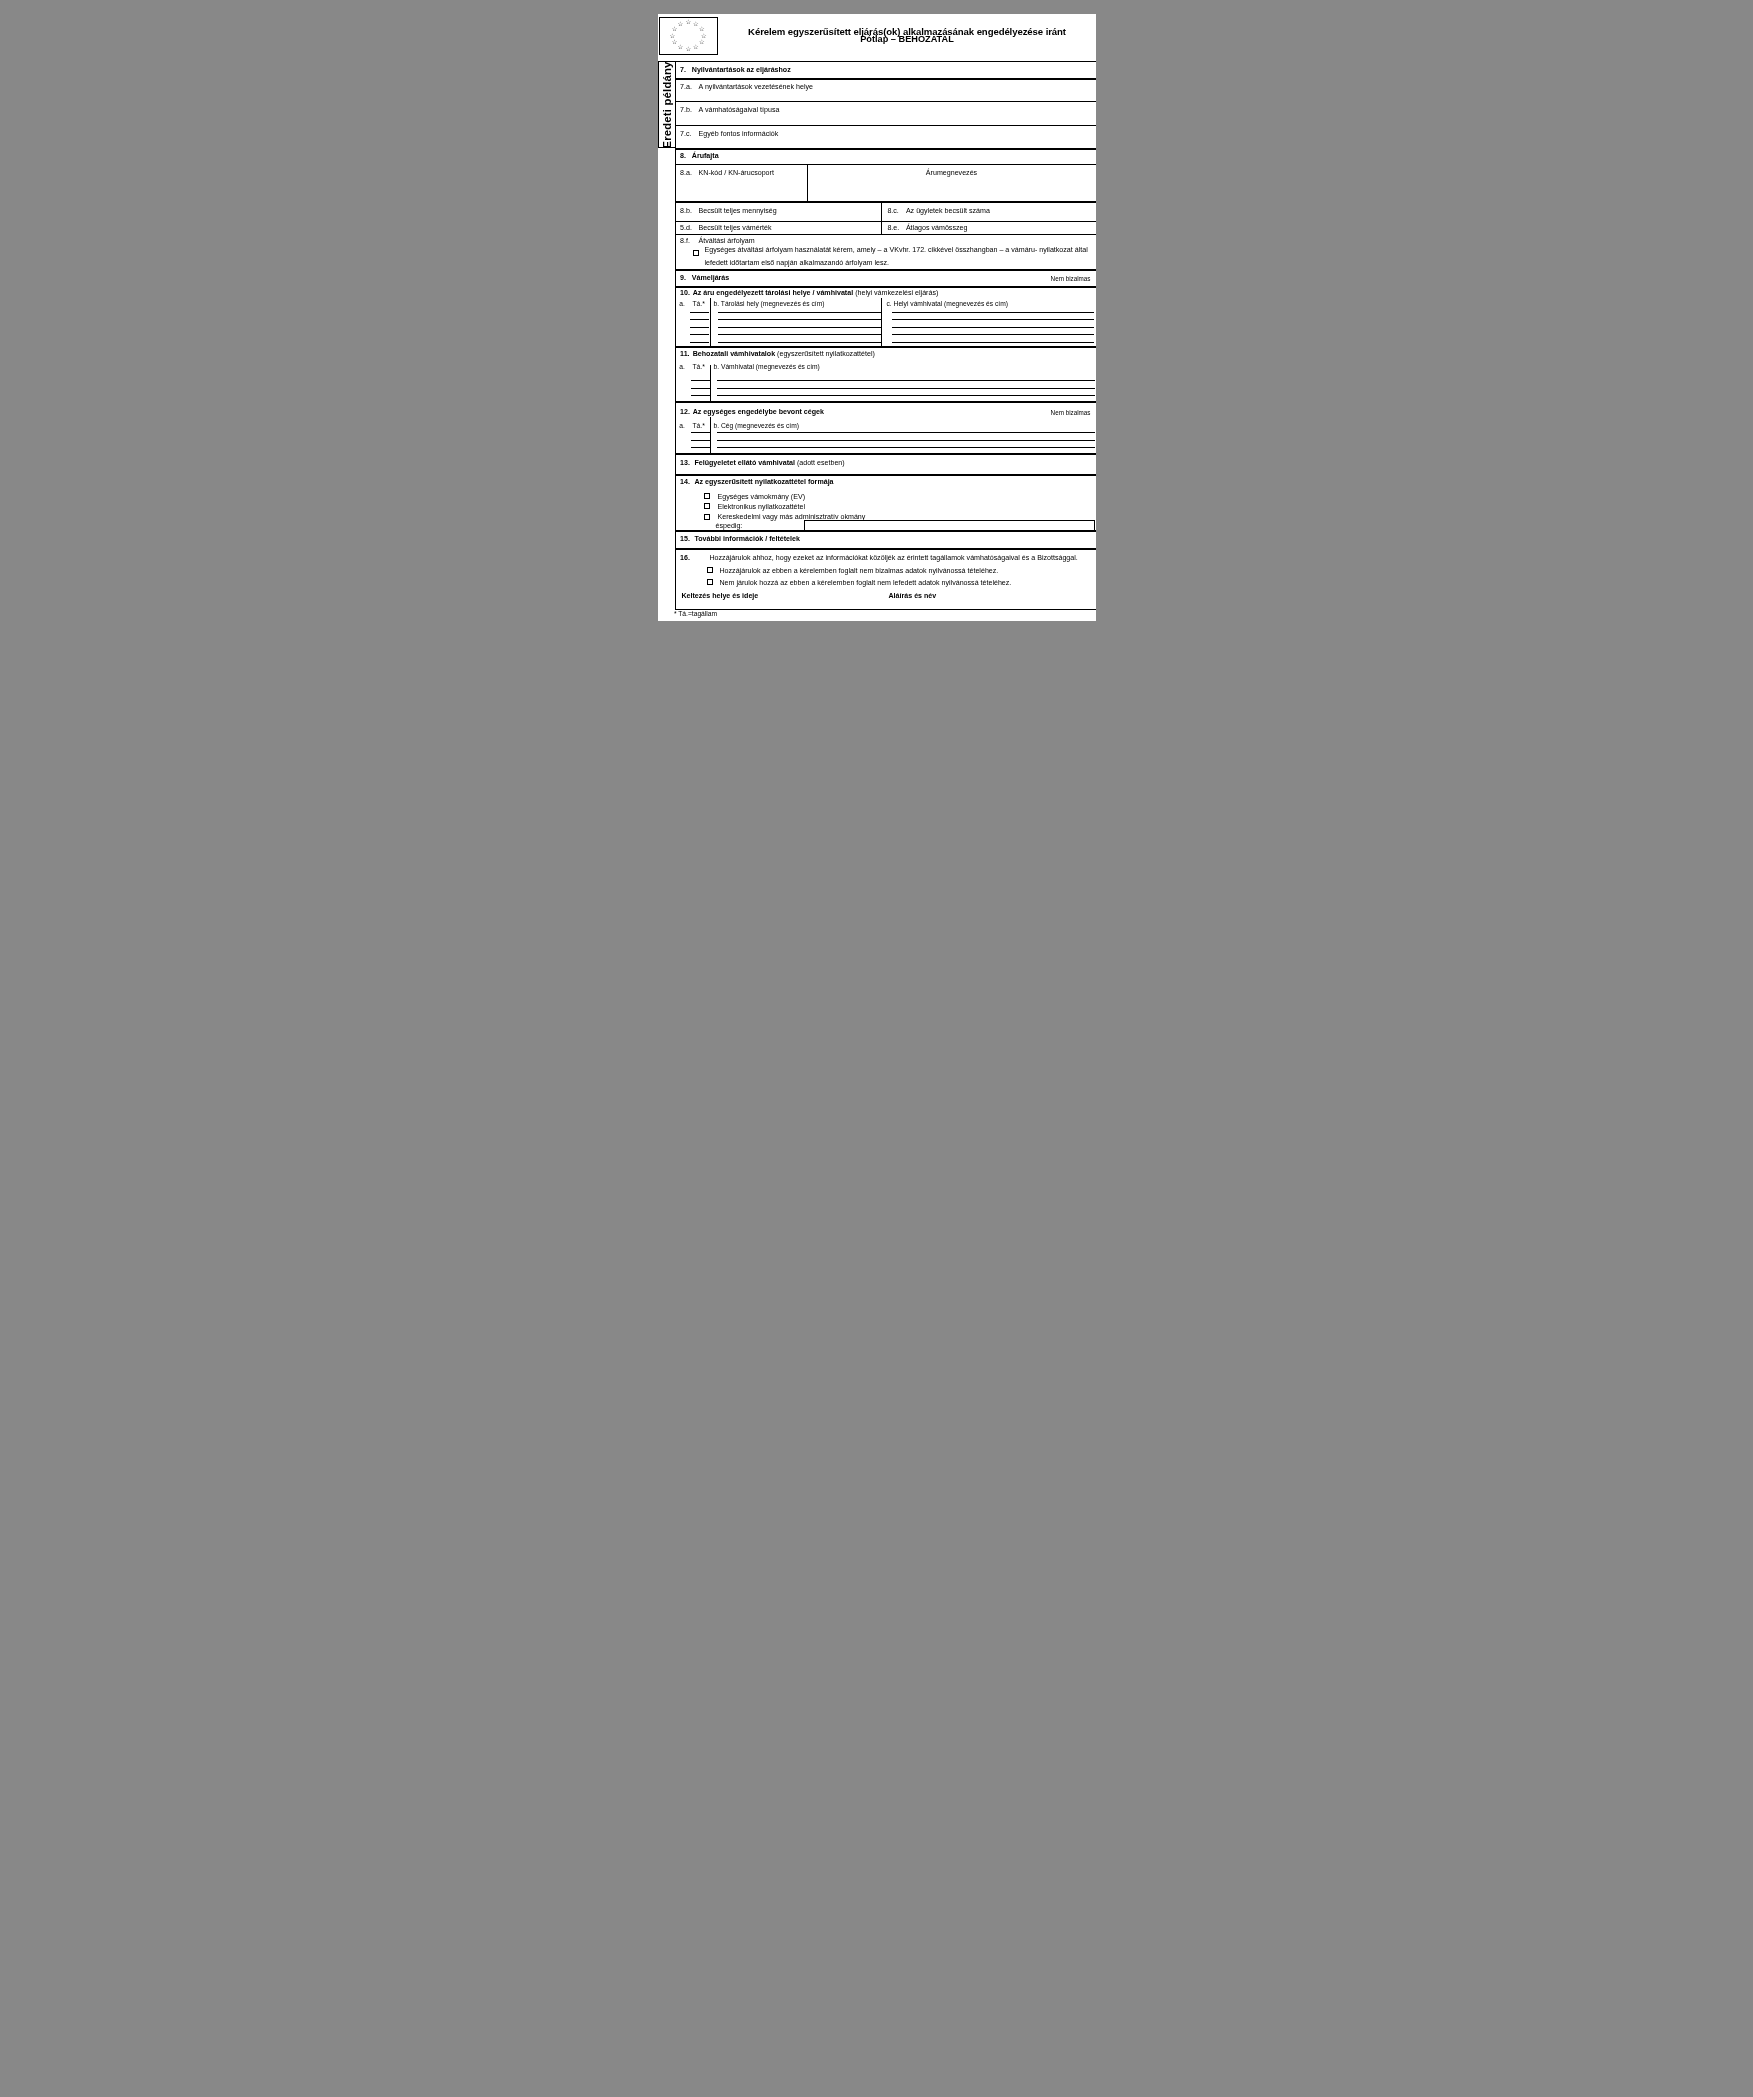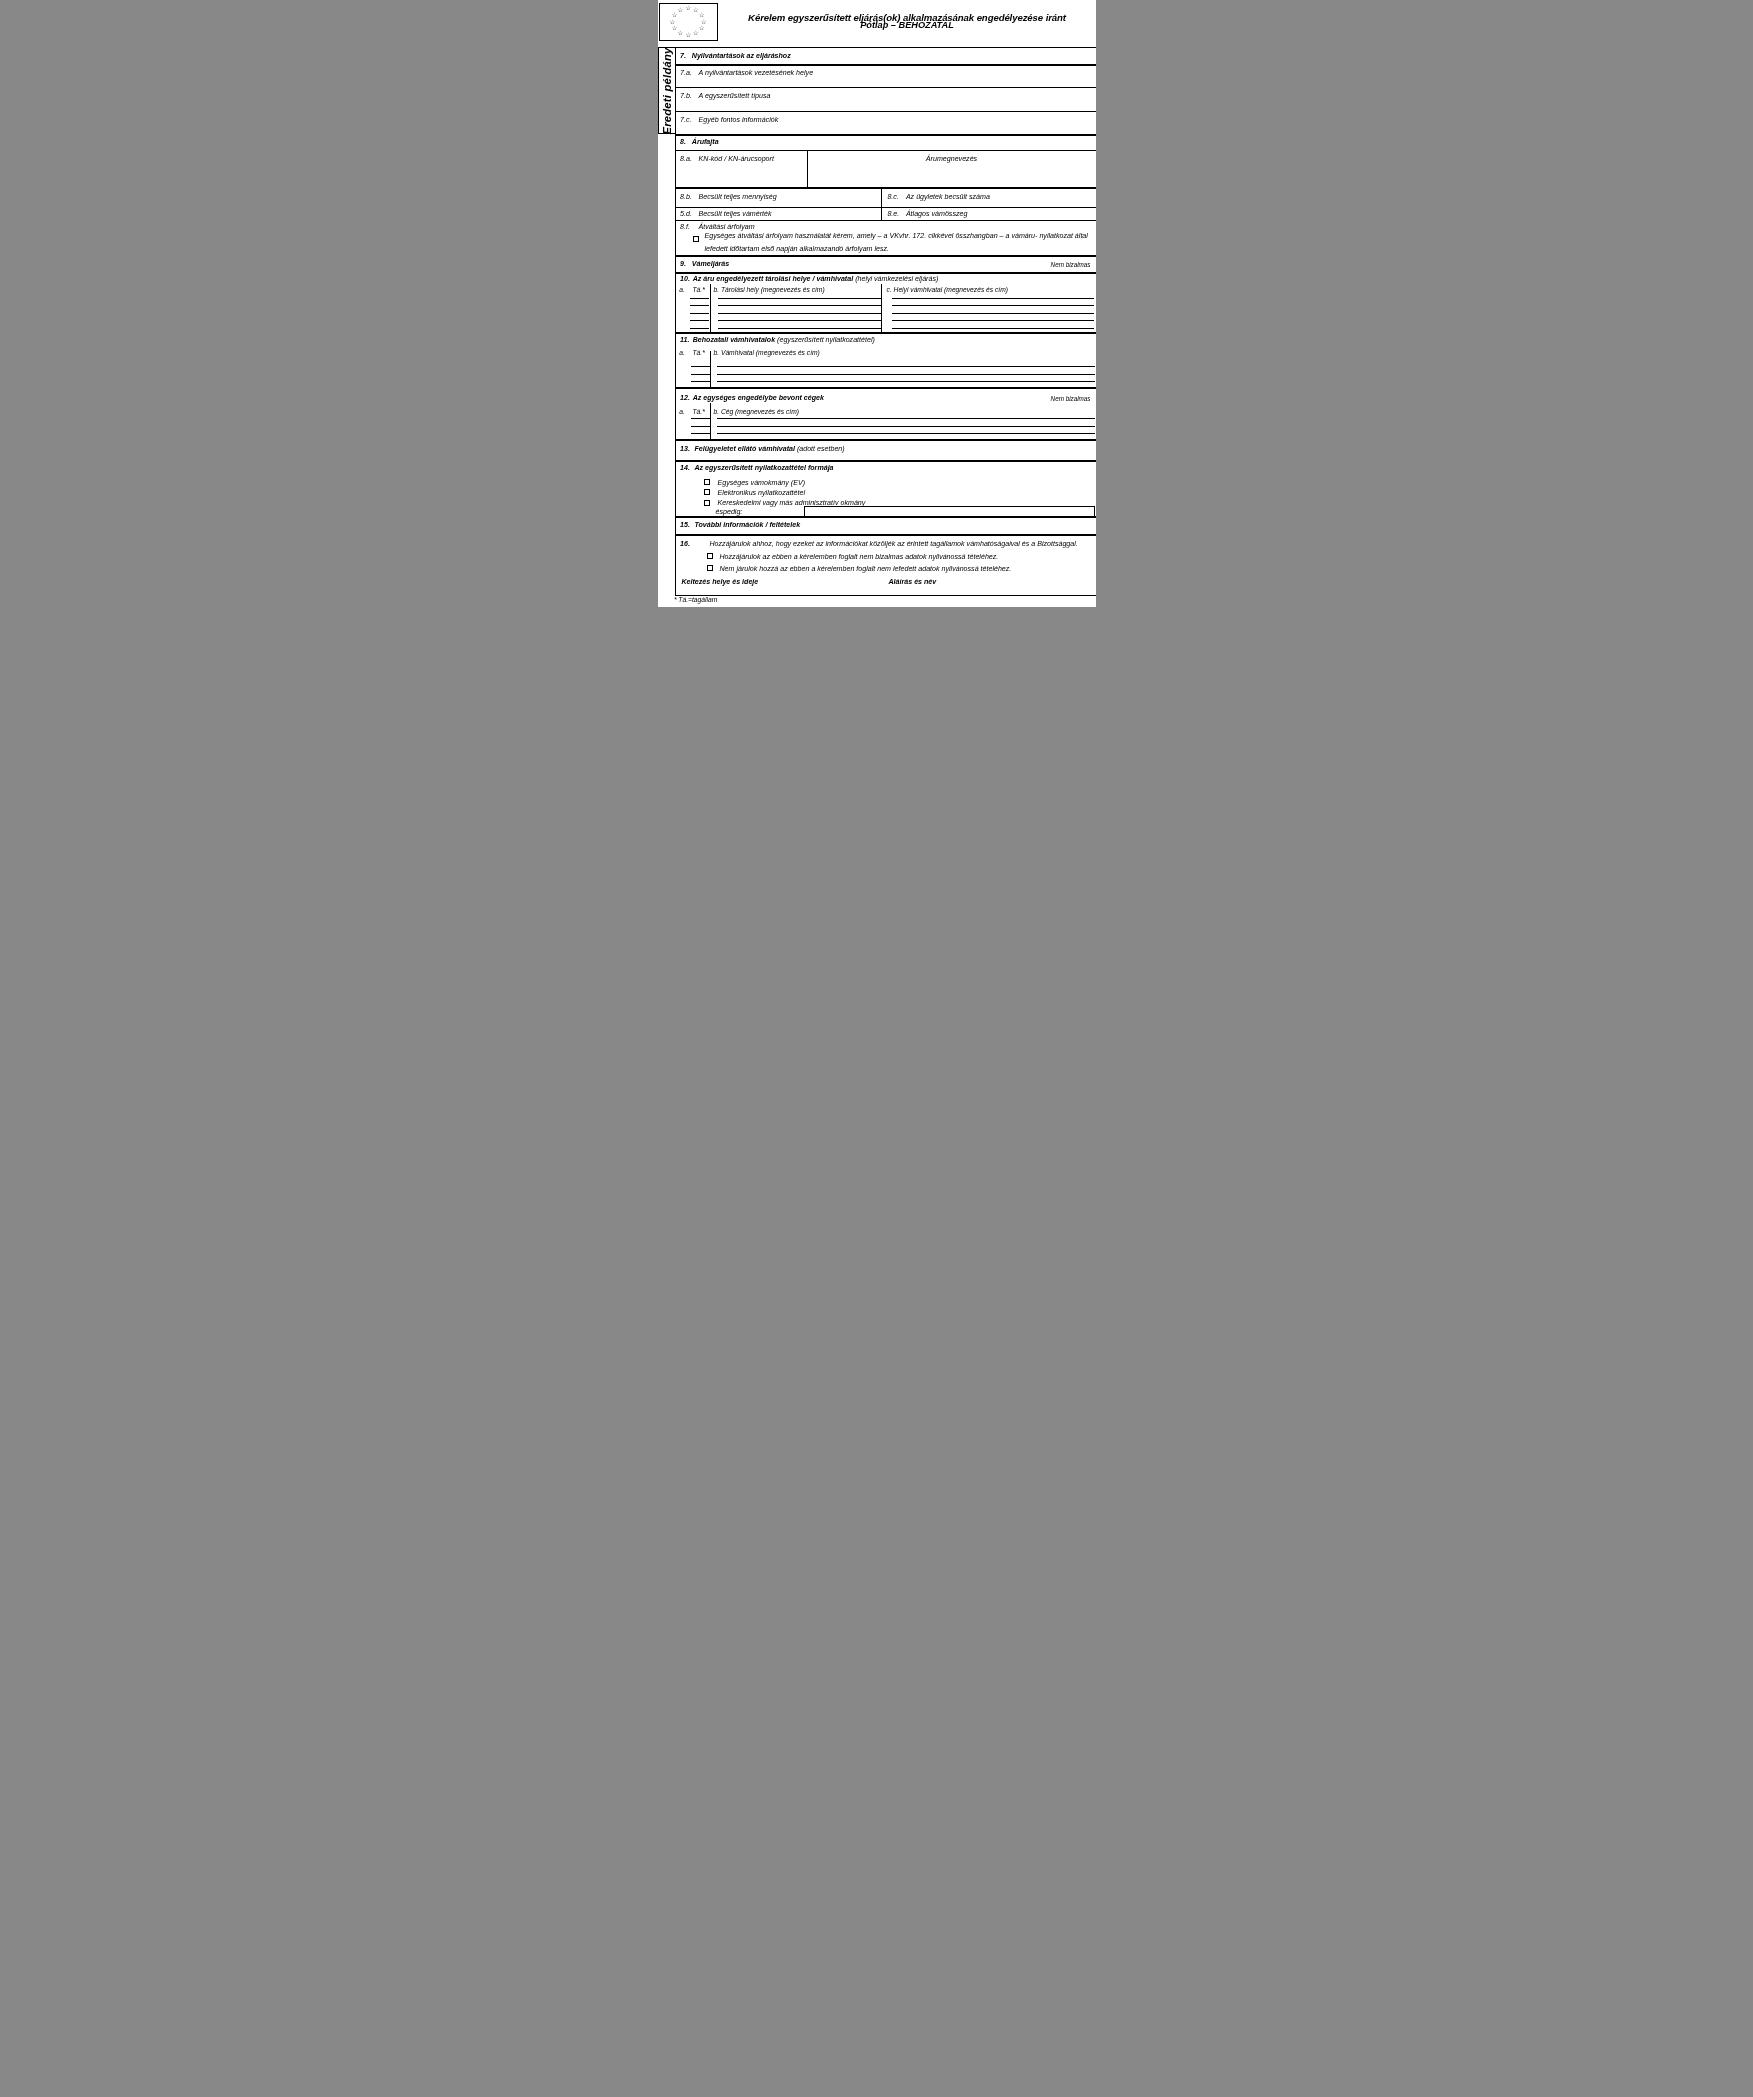--- a/index.html
+++ b/index.html
@@ -1,17 +1,17 @@
 <!DOCTYPE html>
 <html style="font-size:6.7px"><head>
 <meta charset="utf-8">
 <style>
   html,body{margin:0;padding:0;background:#888;}
   .page{position:relative;width:438px;height:607px;background:#fff;color:#000;
-        font-family:"Liberation Sans","DejaVu Sans",sans-serif;overflow:hidden;margin:0 auto;font-style:italic;}
+        font-family:"Liberation Sans","DejaVu Sans",sans-serif;overflow:hidden;margin:14px auto;}
   .b{font-weight:bold;}
   
   .flag{position:absolute;left:1.3px;top:2.5px;width:59px;height:38px;border:1.3px solid #000;box-sizing:border-box;}
   .star{position:absolute;font-size:6.3px;line-height:6.3px;transform:translate(-50%,-50%);}
   .star:nth-child(1){left:28.5px;top:4.6px;}
   .star:nth-child(2){left:36px;top:6.7px;}
   .star:nth-child(3){left:42px;top:11.7px;}
   .star:nth-child(4){left:44px;top:18px;}
   .star:nth-child(5){left:42px;top:24px;}
   .star:nth-child(6){left:36px;top:29px;}
@@ -100,21 +100,21 @@
     <div class="vl" style="left:34px;top:303px;height:36px"></div>
     <div class="vl" style="left:34px;top:355px;height:36px"></div>
 
     <div class="cell" style="left:0;top:0;width:420px;height:16.4px;padding:4.2px 0 0 4.6px">
       <span class="num b w28">7.</span><span class="b">Nyilvántartások az eljáráshoz</span>
     </div>
     <div class="cell" style="left:0;top:16.4px;width:420px;height:23px;padding:5px 0 0 4.6px">
       <span class="num w44">7.a.</span><span>A nyilvántartások vezetésének helye</span>
     </div>
     <div class="cell" style="left:0;top:39px;width:420px;height:24px;padding:5px 0 0 4.6px">
-      <span class="num w44">7.b.</span><span>A egyszerűsített típusa</span>
+      <span class="num w44">7.b.</span><span>A vámhatóságaival típusa</span>
     </div>
     <div class="cell" style="left:0;top:63px;width:420px;height:23px;padding:5px 0 0 4.6px">
       <span class="num w44">7.c.</span><span>Egyéb fontos információk</span>
     </div>
 
     <div class="cell" style="left:0;top:86px;width:420px;height:15px;padding:3.8px 0 0 4.6px">
       <span class="num b w28">8.</span><span class="b">Árufajta</span>
     </div>
     <div class="cell" style="left:0;top:102px;width:131px;height:37px;padding:5px 0 0 4.6px">
       <span class="num w44">8.a.</span><span>KN-kód / KN-árucsoport</span>

